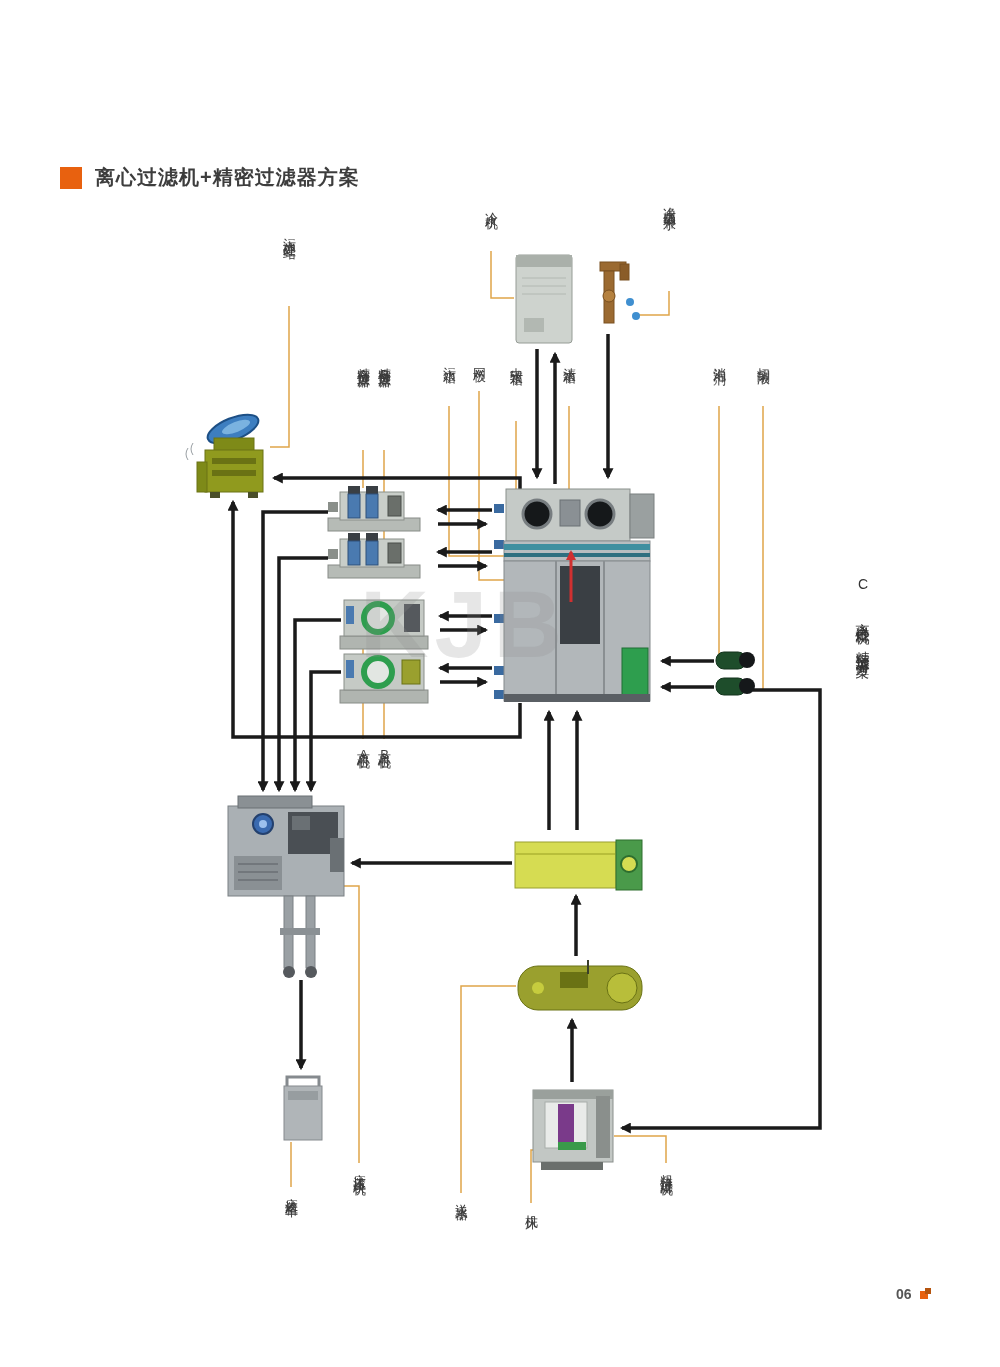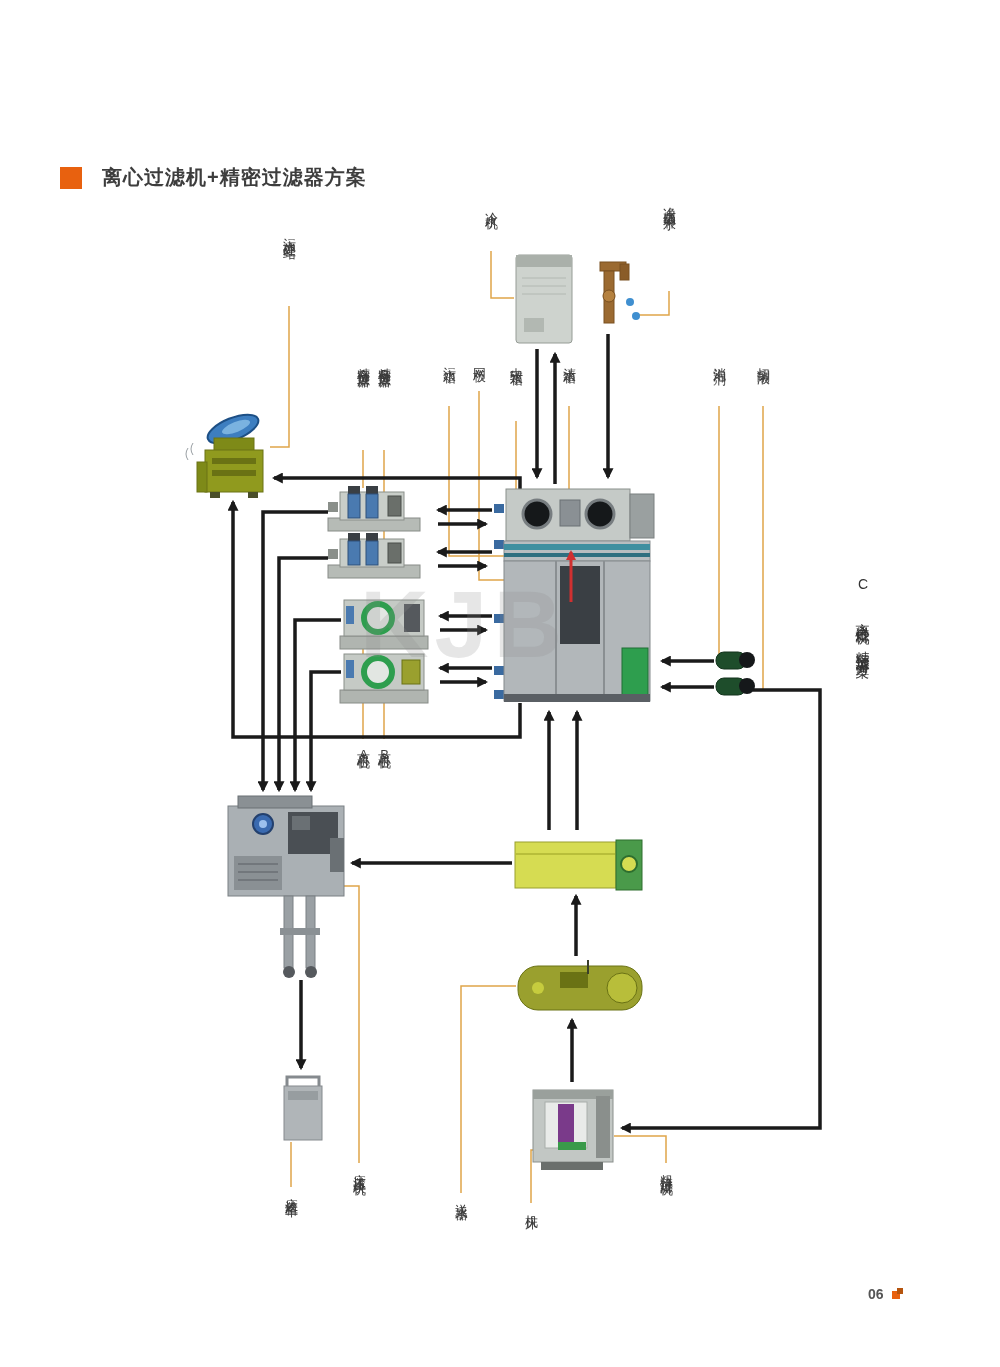--- a/index.html
+++ b/index.html
@@ -1,36 +1,36 @@
 <!DOCTYPE html>
 <html><head>
 <meta charset="utf-8">
 <style>
   html,body{margin:0;padding:0;background:#ffffff;}
   .page{
     position:relative;width:1000px;height:1367px;margin:0 auto;background:#ffffff;
     font-family:"Liberation Sans",sans-serif;overflow:hidden;
   }
-  .header{position:absolute;left:60px;top:164px;display:flex;align-items:center;gap:20px;}
+  .header{position:absolute;left:60px;top:164px;display:flex;align-items:center;gap:13px;}
   .header .accent-sq{width:22px;height:22px;background:#E8610F;}
   .header .title{font-size:20px;font-weight:bold;color:#3d3d3d;letter-spacing:1px;}
   .vlabel{
     position:absolute;writing-mode:vertical-rl;text-orientation:upright;
     font-size:13px;color:#3a3a3a;line-height:16px;letter-spacing:2px;white-space:nowrap;
   }
   .side-caption{
     position:absolute;left:854px;top:576px;writing-mode:vertical-rl;text-orientation:upright;
     font-size:14px;color:#333;letter-spacing:2px;line-height:17px;white-space:nowrap;
   }
   .watermark{
     position:absolute;left:360px;top:570px;font-size:95px;font-weight:bold;
     color:rgba(140,140,140,0.22);letter-spacing:6px;pointer-events:none;
   }
   .diagram-svg{position:absolute;left:0;top:0;}
-  .footer{position:absolute;left:868px;top:1286px;display:flex;align-items:center;}
+  .footer{position:absolute;left:896px;top:1286px;display:flex;align-items:center;}
   .footer .pnum{font-size:14px;font-weight:bold;color:#555;}
   .footer .sq-big{display:inline-block;width:8px;height:8px;background:#E8610F;margin-left:8px;margin-top:2px;}
   .footer .sq-small{display:inline-block;width:6px;height:6px;background:#B5540E;margin-left:-3px;margin-top:-6px;}
 </style>
 </head>
 <body>
 
 <div class="page">
 
   <div class="header">

